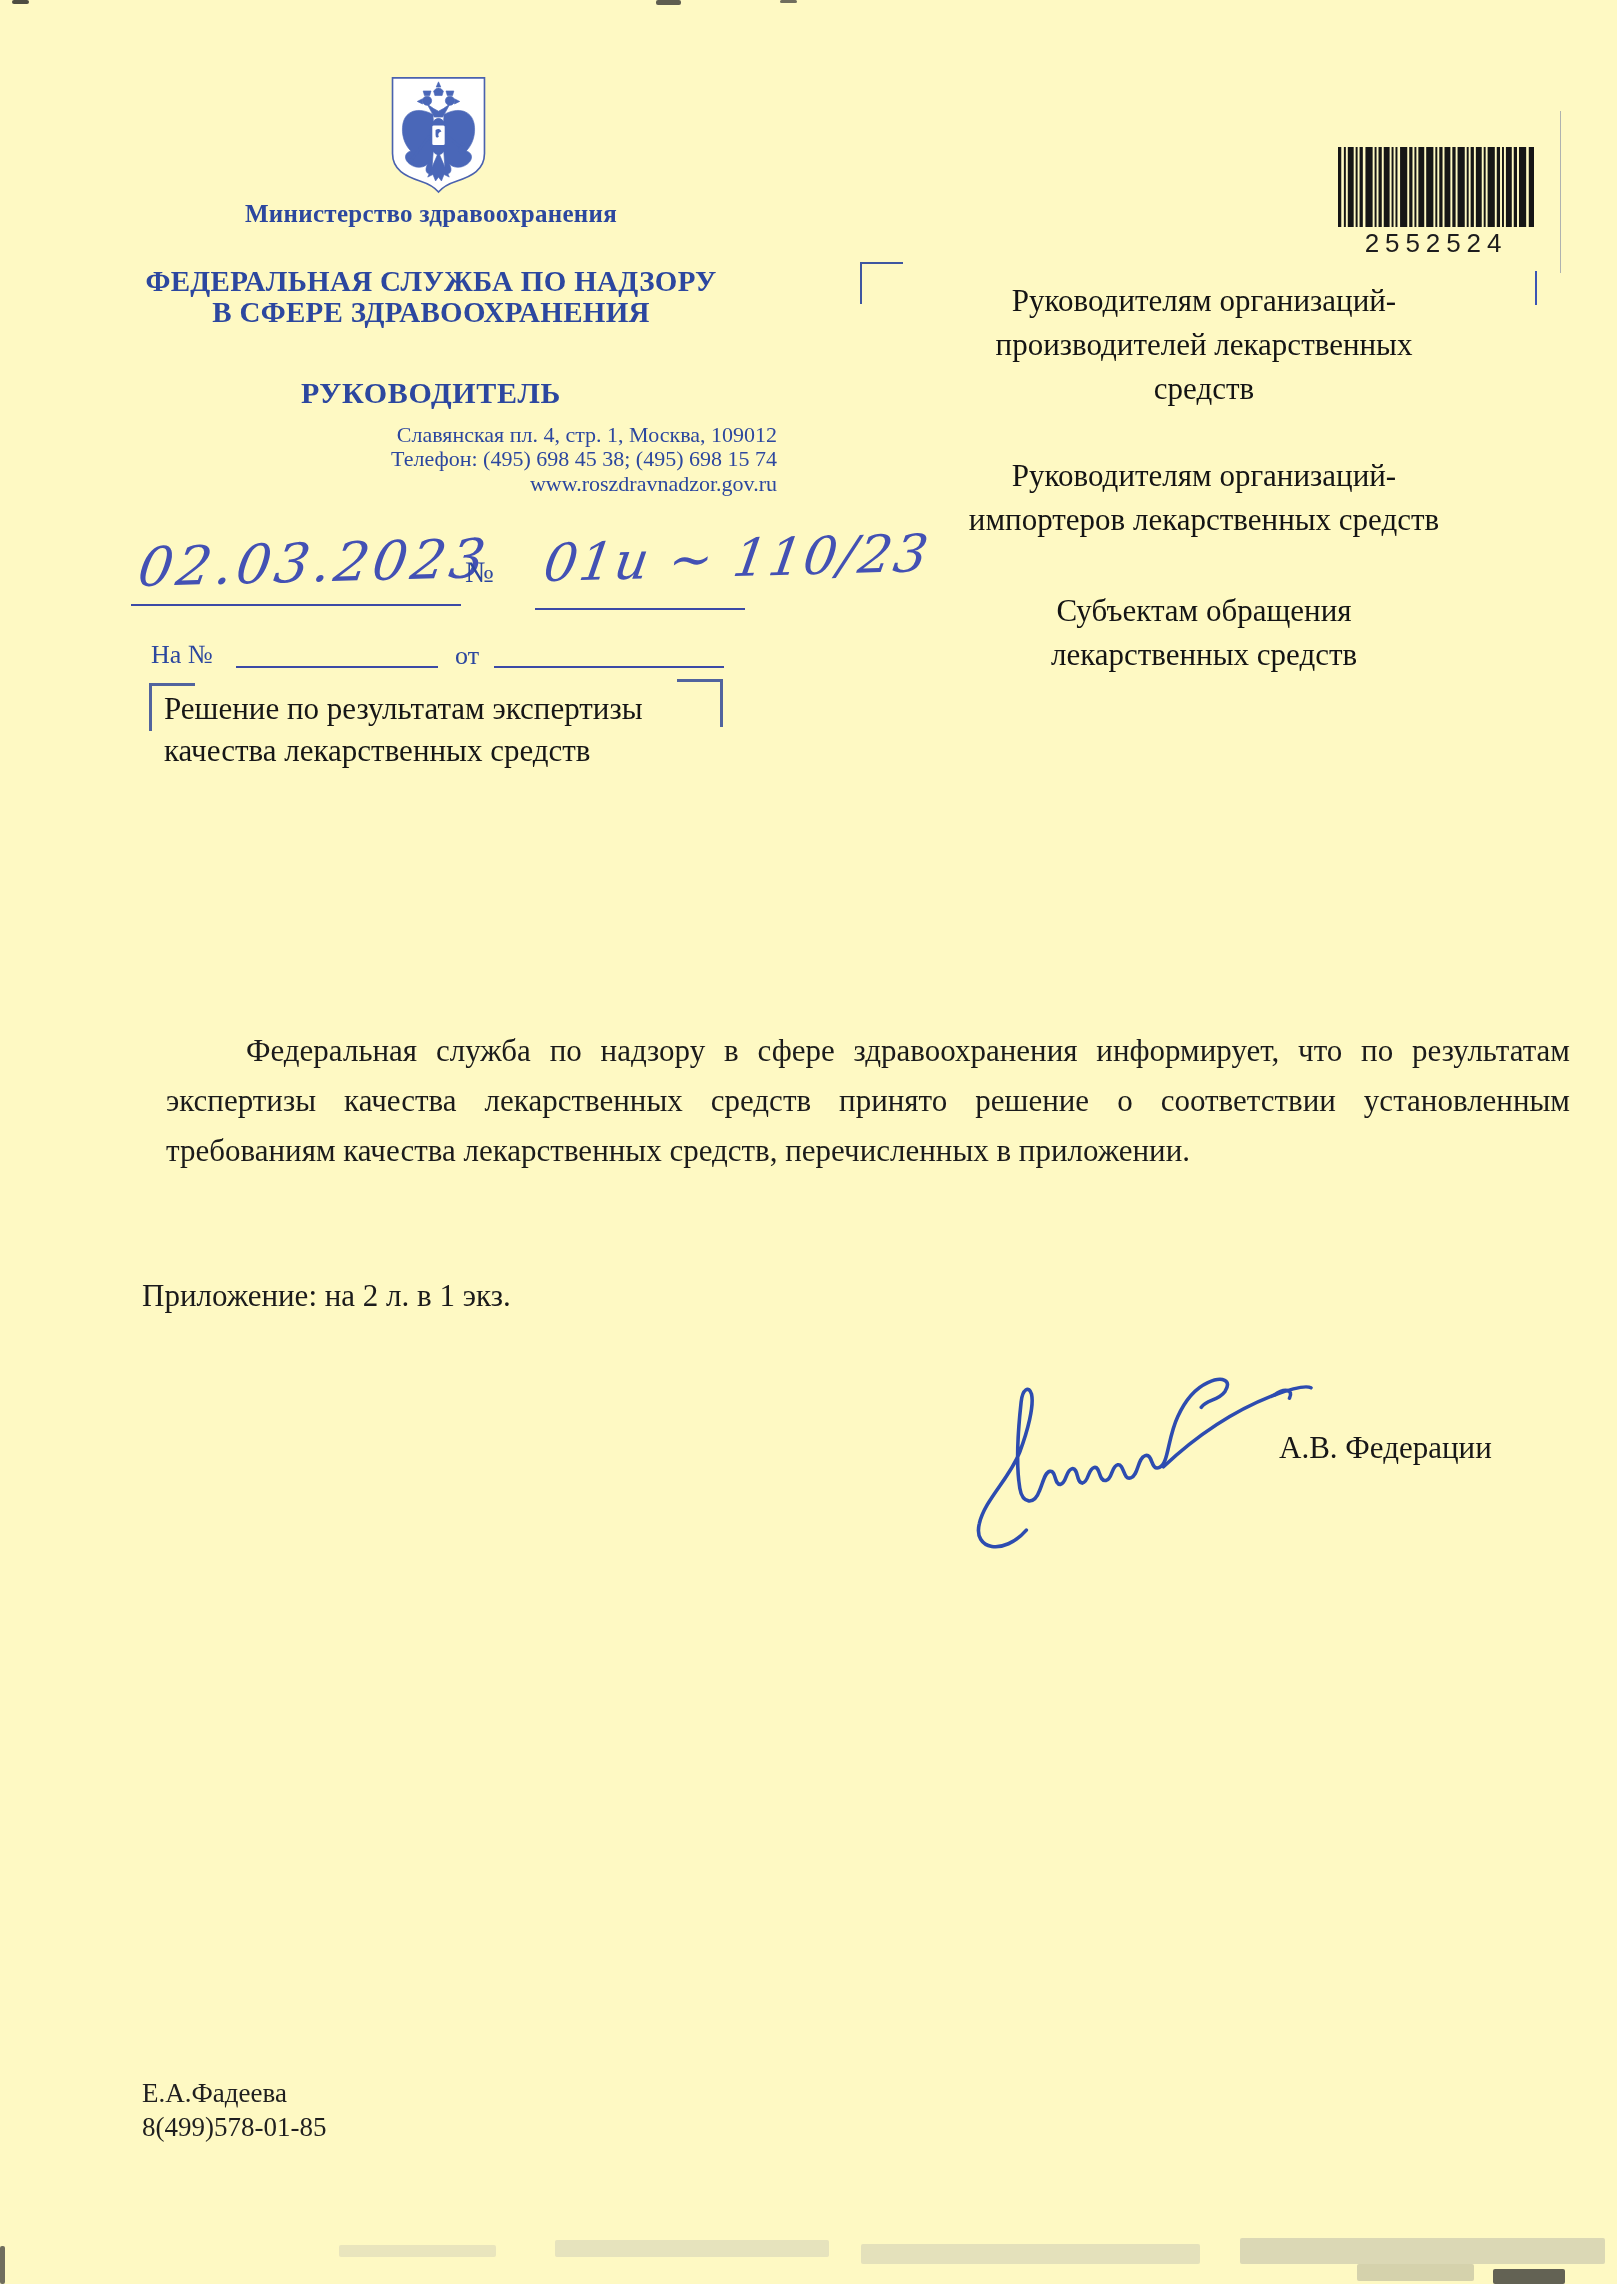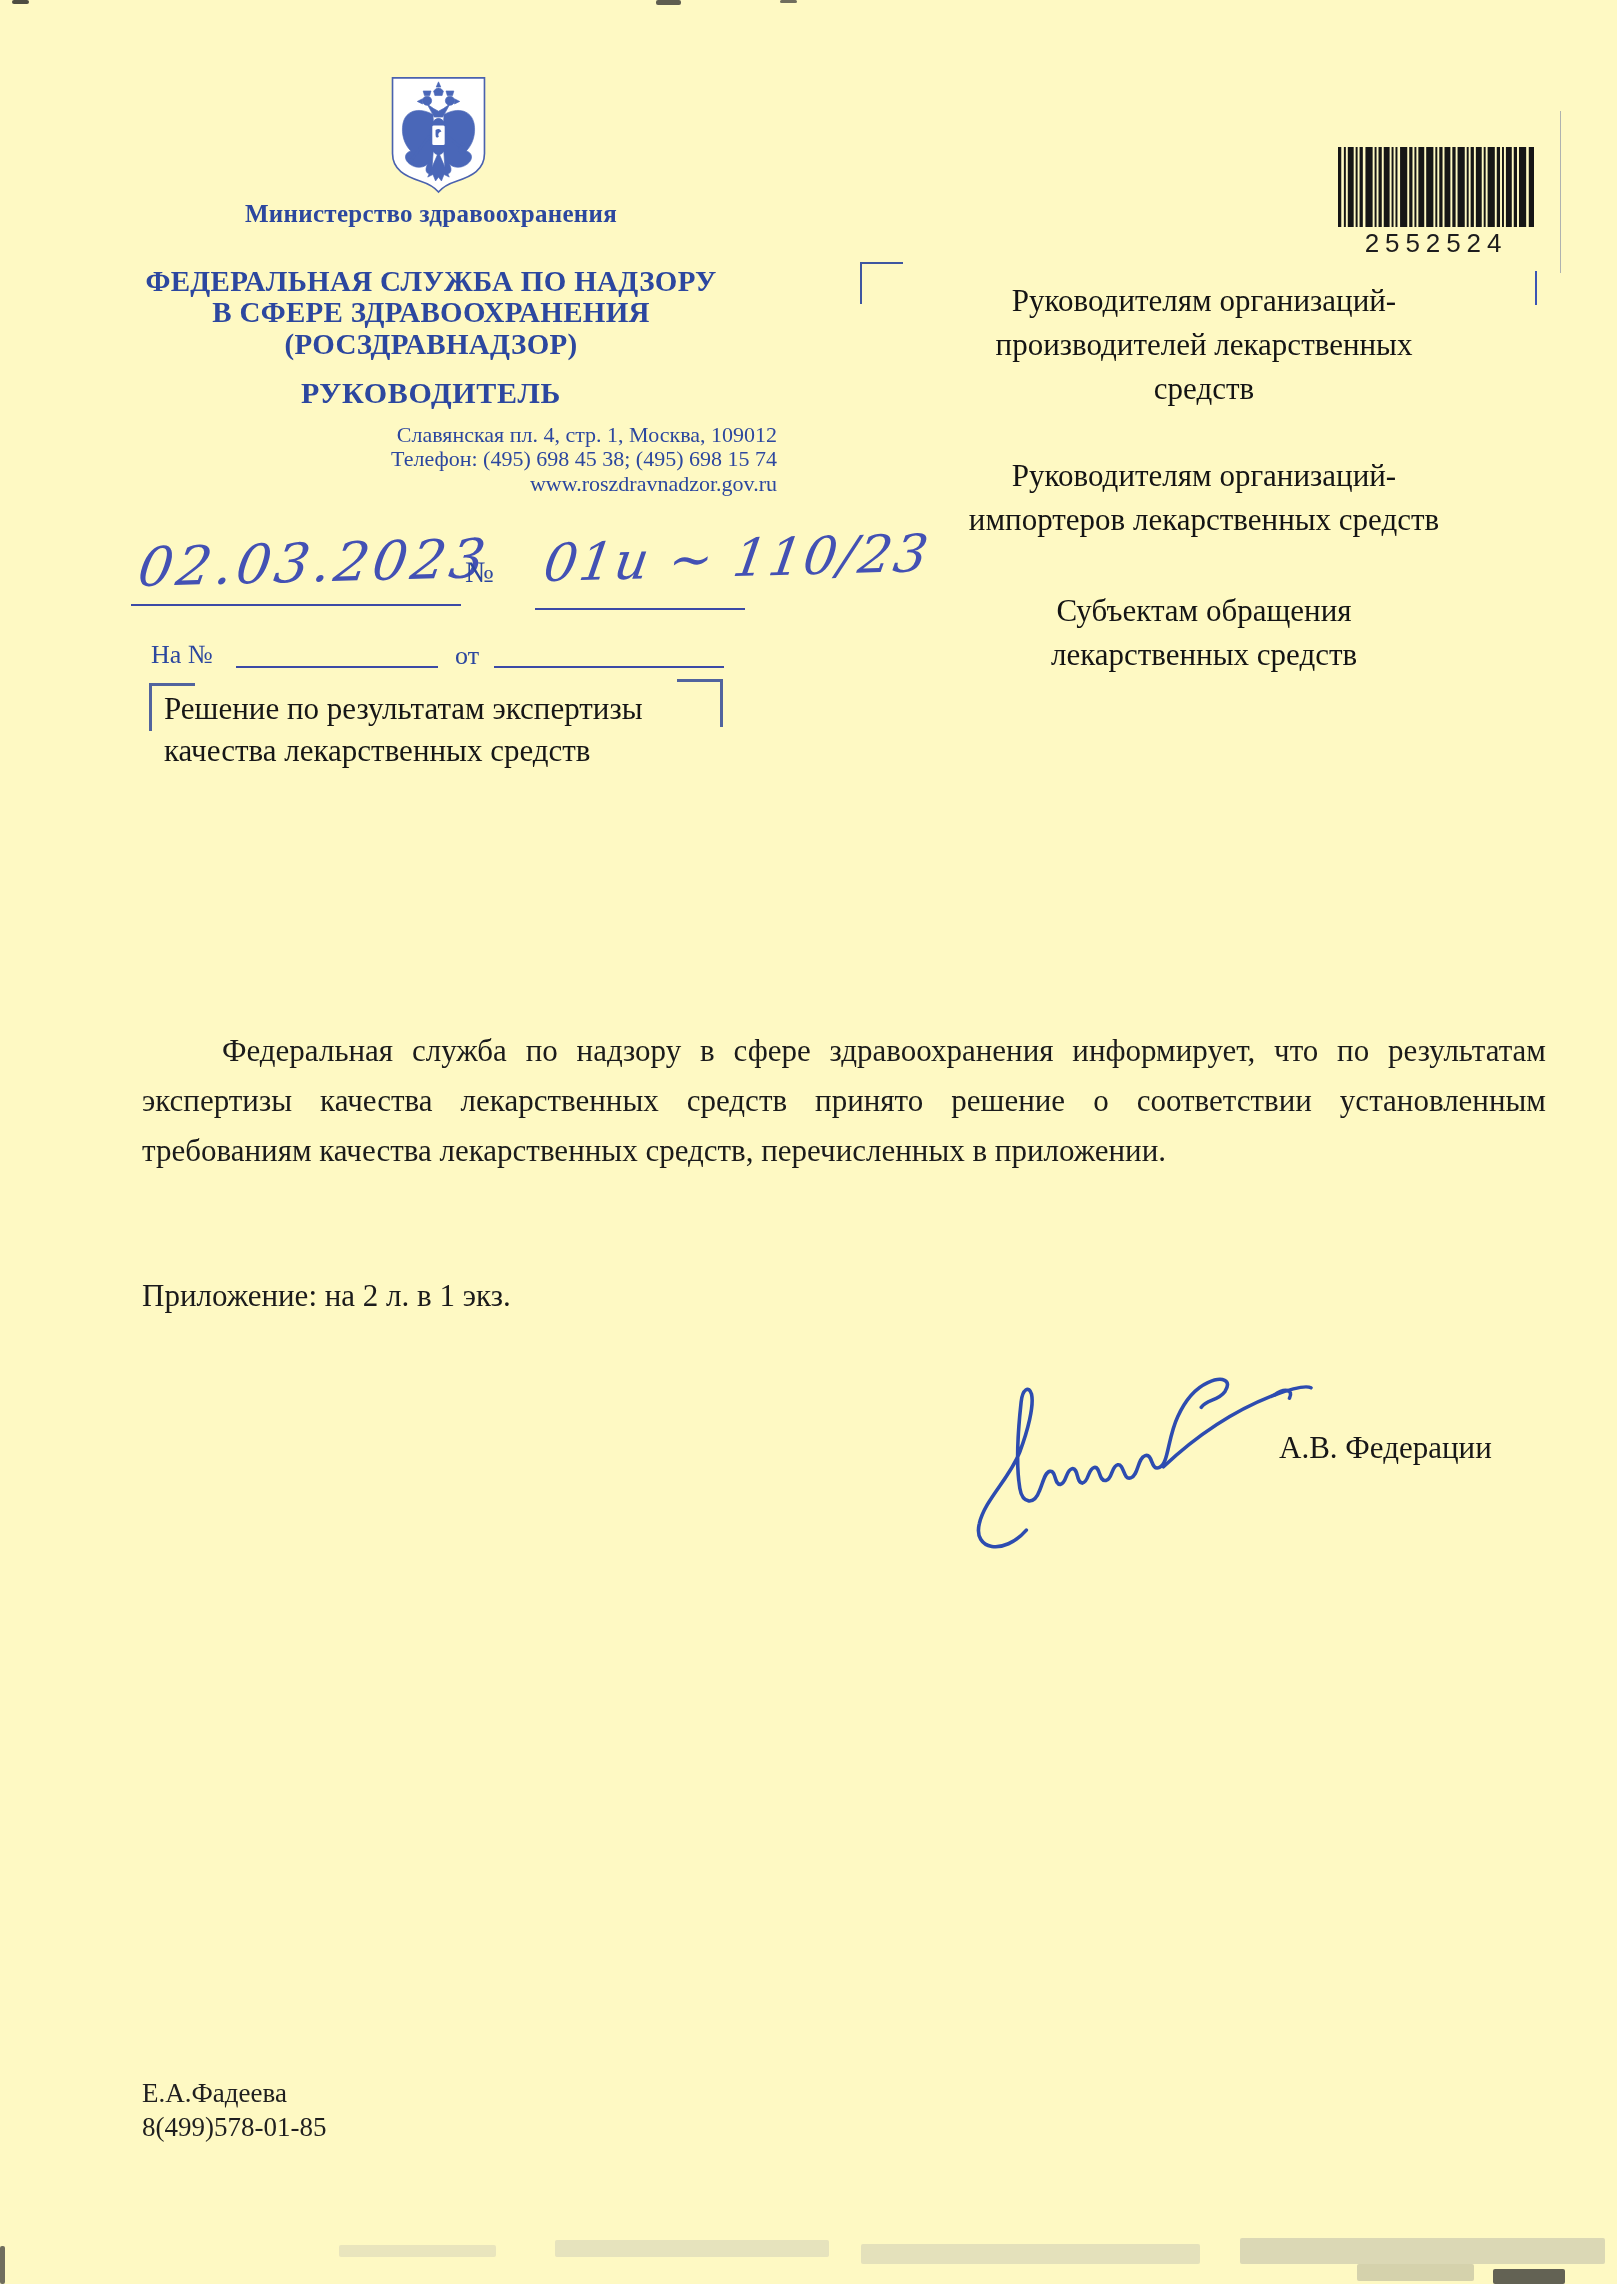--- a/index.html
+++ b/index.html
@@ -76,21 +76,20 @@
       <circle cx="117" cy="116" r="6"></circle>
       <path d="M117 105 v6 M114 108 h6" stroke-width="2" fill="none"></path>
     </g>
     <rect x="70" y="78" width="21" height="32" rx="3" fill="#ffffff" stroke="#4a67b8" stroke-width="2"></rect>
     <path d="M76 86 q6 -4 9 2 q-7 2 -4 8 q-5 4 -5 -3 z" fill="#4a67b8"></path>
   </svg>
 
   <div class="abs lh blue min-line" style="top:200px;">Министерство здравоохранения</div>
   <div class="abs lh blue svc-line" style="top:265px;">ФЕДЕРАЛЬНАЯ СЛУЖБА ПО НАДЗОРУ</div>
   <div class="abs lh blue svc-line" style="top:296px;">В СФЕРЕ ЗДРАВООХРАНЕНИЯ</div>
-  <div class="abs lh blue svc-line" style="top:328px;">(РОСЗДРАВНАДЗОР)</div>
   <div class="abs lh blue pos-line" style="top:376px;">РУКОВОДИТЕЛЬ</div>
   <div class="abs lh blue adr-line" style="top:422px;">Славянская пл. 4, стр. 1, Москва, 109012</div>
   <div class="abs lh blue adr-line" style="top:446px;">Телефон: (495) 698 45 38; (495) 698 15 74</div>
   <div class="abs lh blue adr-line" style="top:471px;">www.roszdravnadzor.gov.ru</div>
 
   <div class="abs hand" style="left:134px;top:536px;font-size:54px;letter-spacing:3.9px;">02.03.2023</div>
   <div class="uline" style="left:131px;top:604px;width:330px;"></div>
   <div class="abs blue" style="left:465px;top:555px;font-size:30px;">№</div>
   <div class="abs hand" style="left:540px;top:533px;font-size:52px;letter-spacing:2px;">01и ~ 110/23</div>
   <div class="uline" style="left:535px;top:608px;width:210px;"></div>
@@ -157,21 +156,21 @@
   </div>
   <div class="abs recip" style="top:454px;">
     <div>Руководителям организаций-</div>
     <div>импортеров лекарственных средств</div>
   </div>
   <div class="abs recip" style="top:589px;">
     <div>Субъектам обращения</div>
     <div>лекарственных средств</div>
   </div>
 
-  <div class="abs bodytext" style="top:1026px;">Федеральная служба по надзору в сфере здравоохранения информирует, что по результатам экспертизы качества лекарственных средств принято решение о соответствии установленным требованиям качества лекарственных средств, перечисленных в приложении.</div>
+  <div class="abs bodytext" style="top:1026px;margin-left:24px;">Федеральная служба по надзору в сфере здравоохранения информирует, что по результатам экспертизы качества лекарственных средств принято решение о соответствии установленным требованиям качества лекарственных средств, перечисленных в приложении.</div>
   <div class="abs" style="left:142px;top:1278px;font-size:31px;">Приложение: на 2 л. в 1 экз.</div>
 
   <svg class="abs" style="left:948px;top:1359px;" width="457" height="209" viewBox="0 0 700 320">
     <g fill="none" stroke="#2d4cb0" stroke-width="5.5" stroke-linecap="round">
       <path d="M120 262 C85 302 38 292 48 252 C56 216 95 182 110 142 C122 110 132 72 128 54 C124 40 114 46 112 66 C108 102 104 162 110 198 C114 222 132 224 140 202 C146 188 148 174 156 172 C166 170 162 192 172 192 C182 190 180 170 190 168 C200 166 196 190 206 190 C216 188 214 168 224 166 C234 164 230 188 242 186 C252 184 250 164 260 162 C270 160 268 186 280 182 C292 178 290 152 302 148 C314 144 310 172 324 166 C338 160 336 122 352 88 C362 66 376 46 398 36 C420 26 436 32 424 50 C414 64 396 62 388 74"></path>
       <path d="M330 165 C380 118 440 78 500 55 C530 44 548 40 556 44"></path>
       <path d="M500 55 C515 44 530 46 523 60"></path>
     </g>
   </svg>
   <div class="abs" style="left:1279px;top:1430px;font-size:31px;color:#171717;">А.В. Федерации</div>

